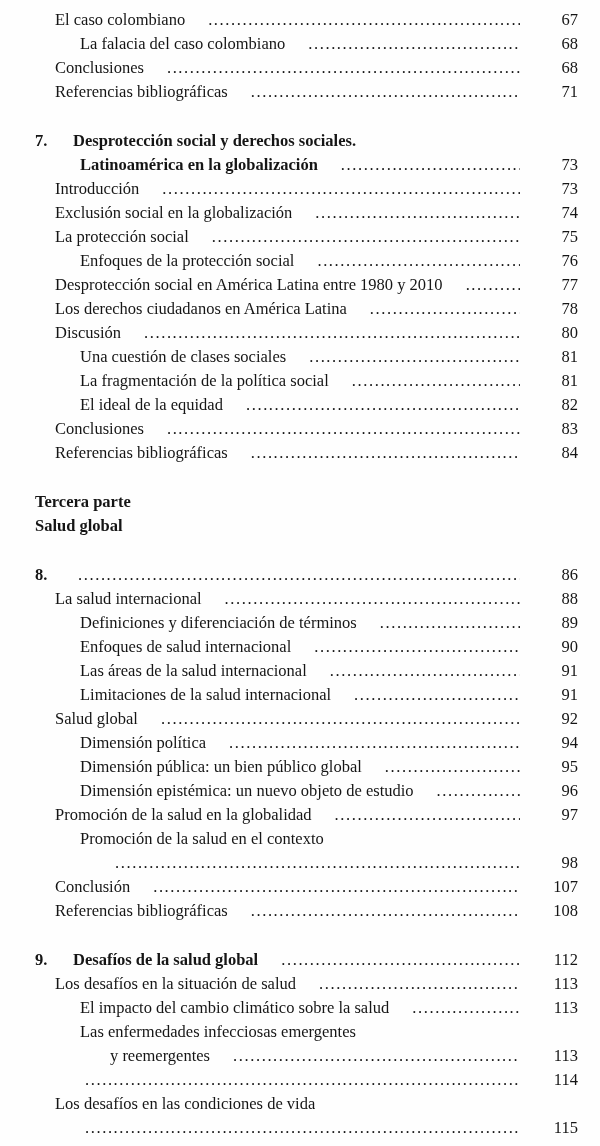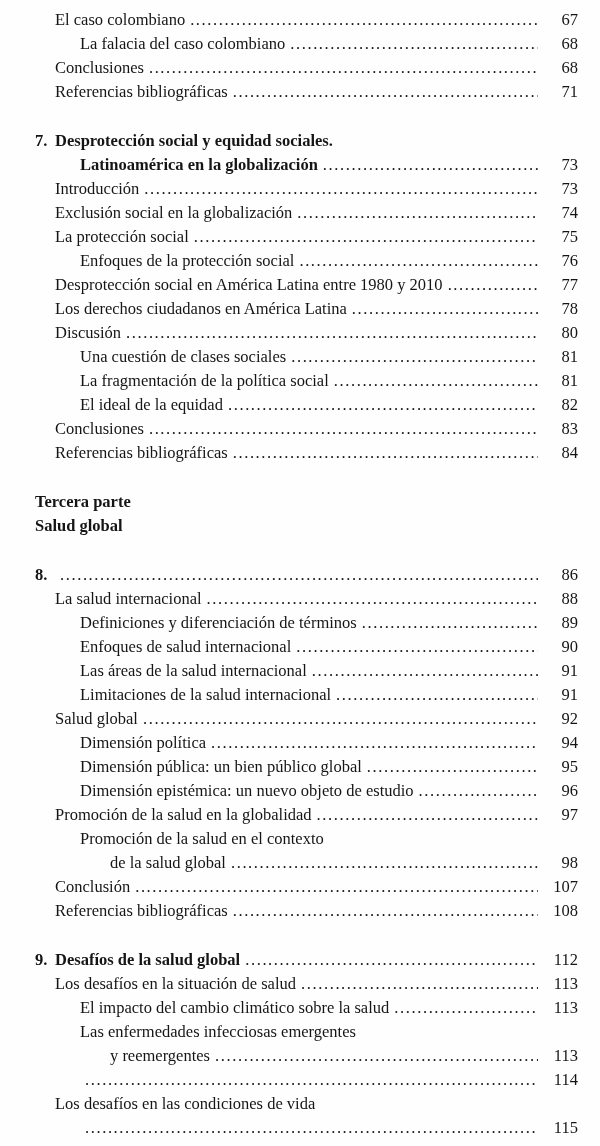--- a/index.html
+++ b/index.html
@@ -17,20 +17,21 @@
     font-size: 16.5px;
     padding: 8px 22px 0 35px;
     overflow: hidden;
   }
   .toc-row {
     display: flex;
     align-items: center;
     line-height: 24px;
     height: 24px;
     white-space: nowrap;
+    gap: 18px;
   }
   .toc-row .num {
     flex: 0 0 20px;
   }
   .toc-row .label {
     flex: 0 0 auto;
     max-width: 100%;
     overflow: hidden;
   }
   .toc-row .dots {
@@ -82,21 +83,21 @@
   </div>
       <div class="toc-row ind1">
 
     <span class="label">Referencias bibliográficas</span>
     <span class="dots">............................................................................................................................................................................................................................................................................................................</span>
     <span class="pg">71</span>
   </div>
       <div class="spacer"></div>
       <div class="toc-row ind0 bold">
     <span class="num">7.</span>
-    <span class="label">Desprotección social y equidad sociales.</span>
+    <span class="label">Desprotección social y derechos sociales.</span>
 
   </div>
       <div class="toc-row ind2 bold">
 
     <span class="label">Latinoamérica en la globalización</span>
     <span class="dots">............................................................................................................................................................................................................................................................................................................</span>
     <span class="pg">73</span>
   </div>
       <div class="toc-row ind1">
 
@@ -247,21 +248,20 @@
     <span class="dots">............................................................................................................................................................................................................................................................................................................</span>
     <span class="pg">97</span>
   </div>
       <div class="toc-row ind2">
 
     <span class="label">Promoción de la salud en el contexto</span>
 
   </div>
       <div class="toc-row ind3">
 
-    <span class="label">de la salud global</span>
     <span class="dots">............................................................................................................................................................................................................................................................................................................</span>
     <span class="pg">98</span>
   </div>
       <div class="toc-row ind1">
 
     <span class="label">Conclusión</span>
     <span class="dots">............................................................................................................................................................................................................................................................................................................</span>
     <span class="pg">107</span>
   </div>
       <div class="toc-row ind1">

